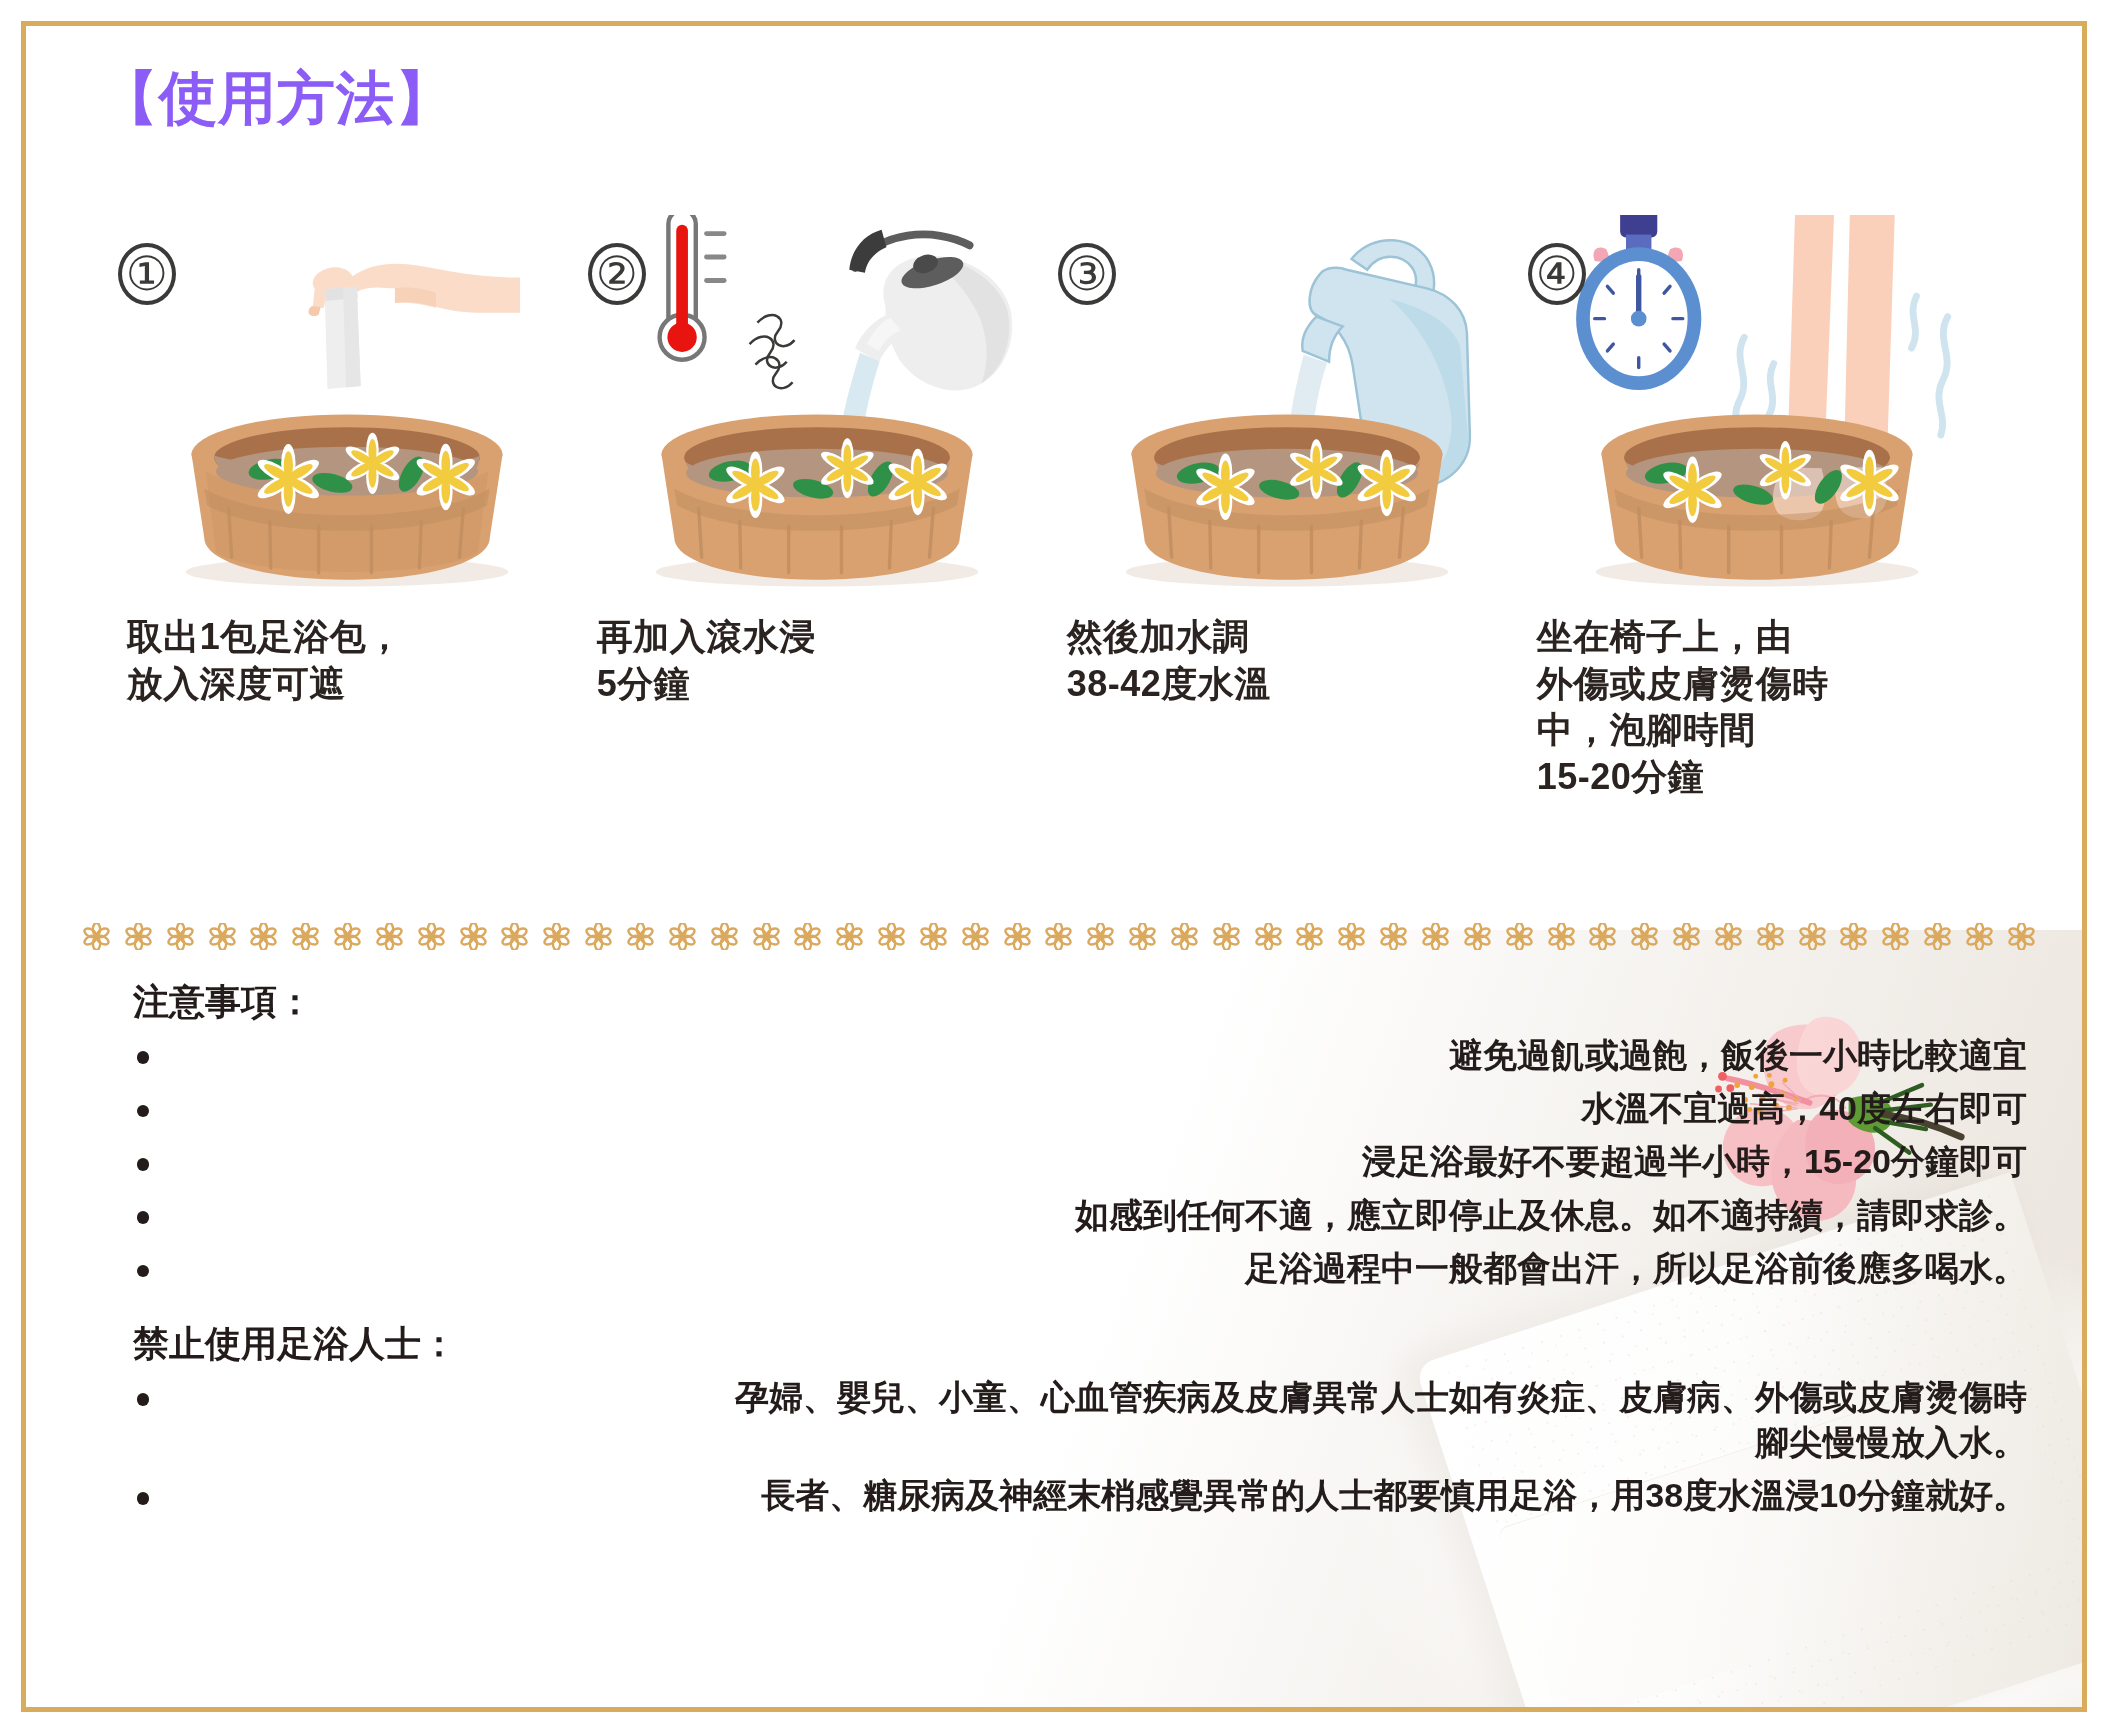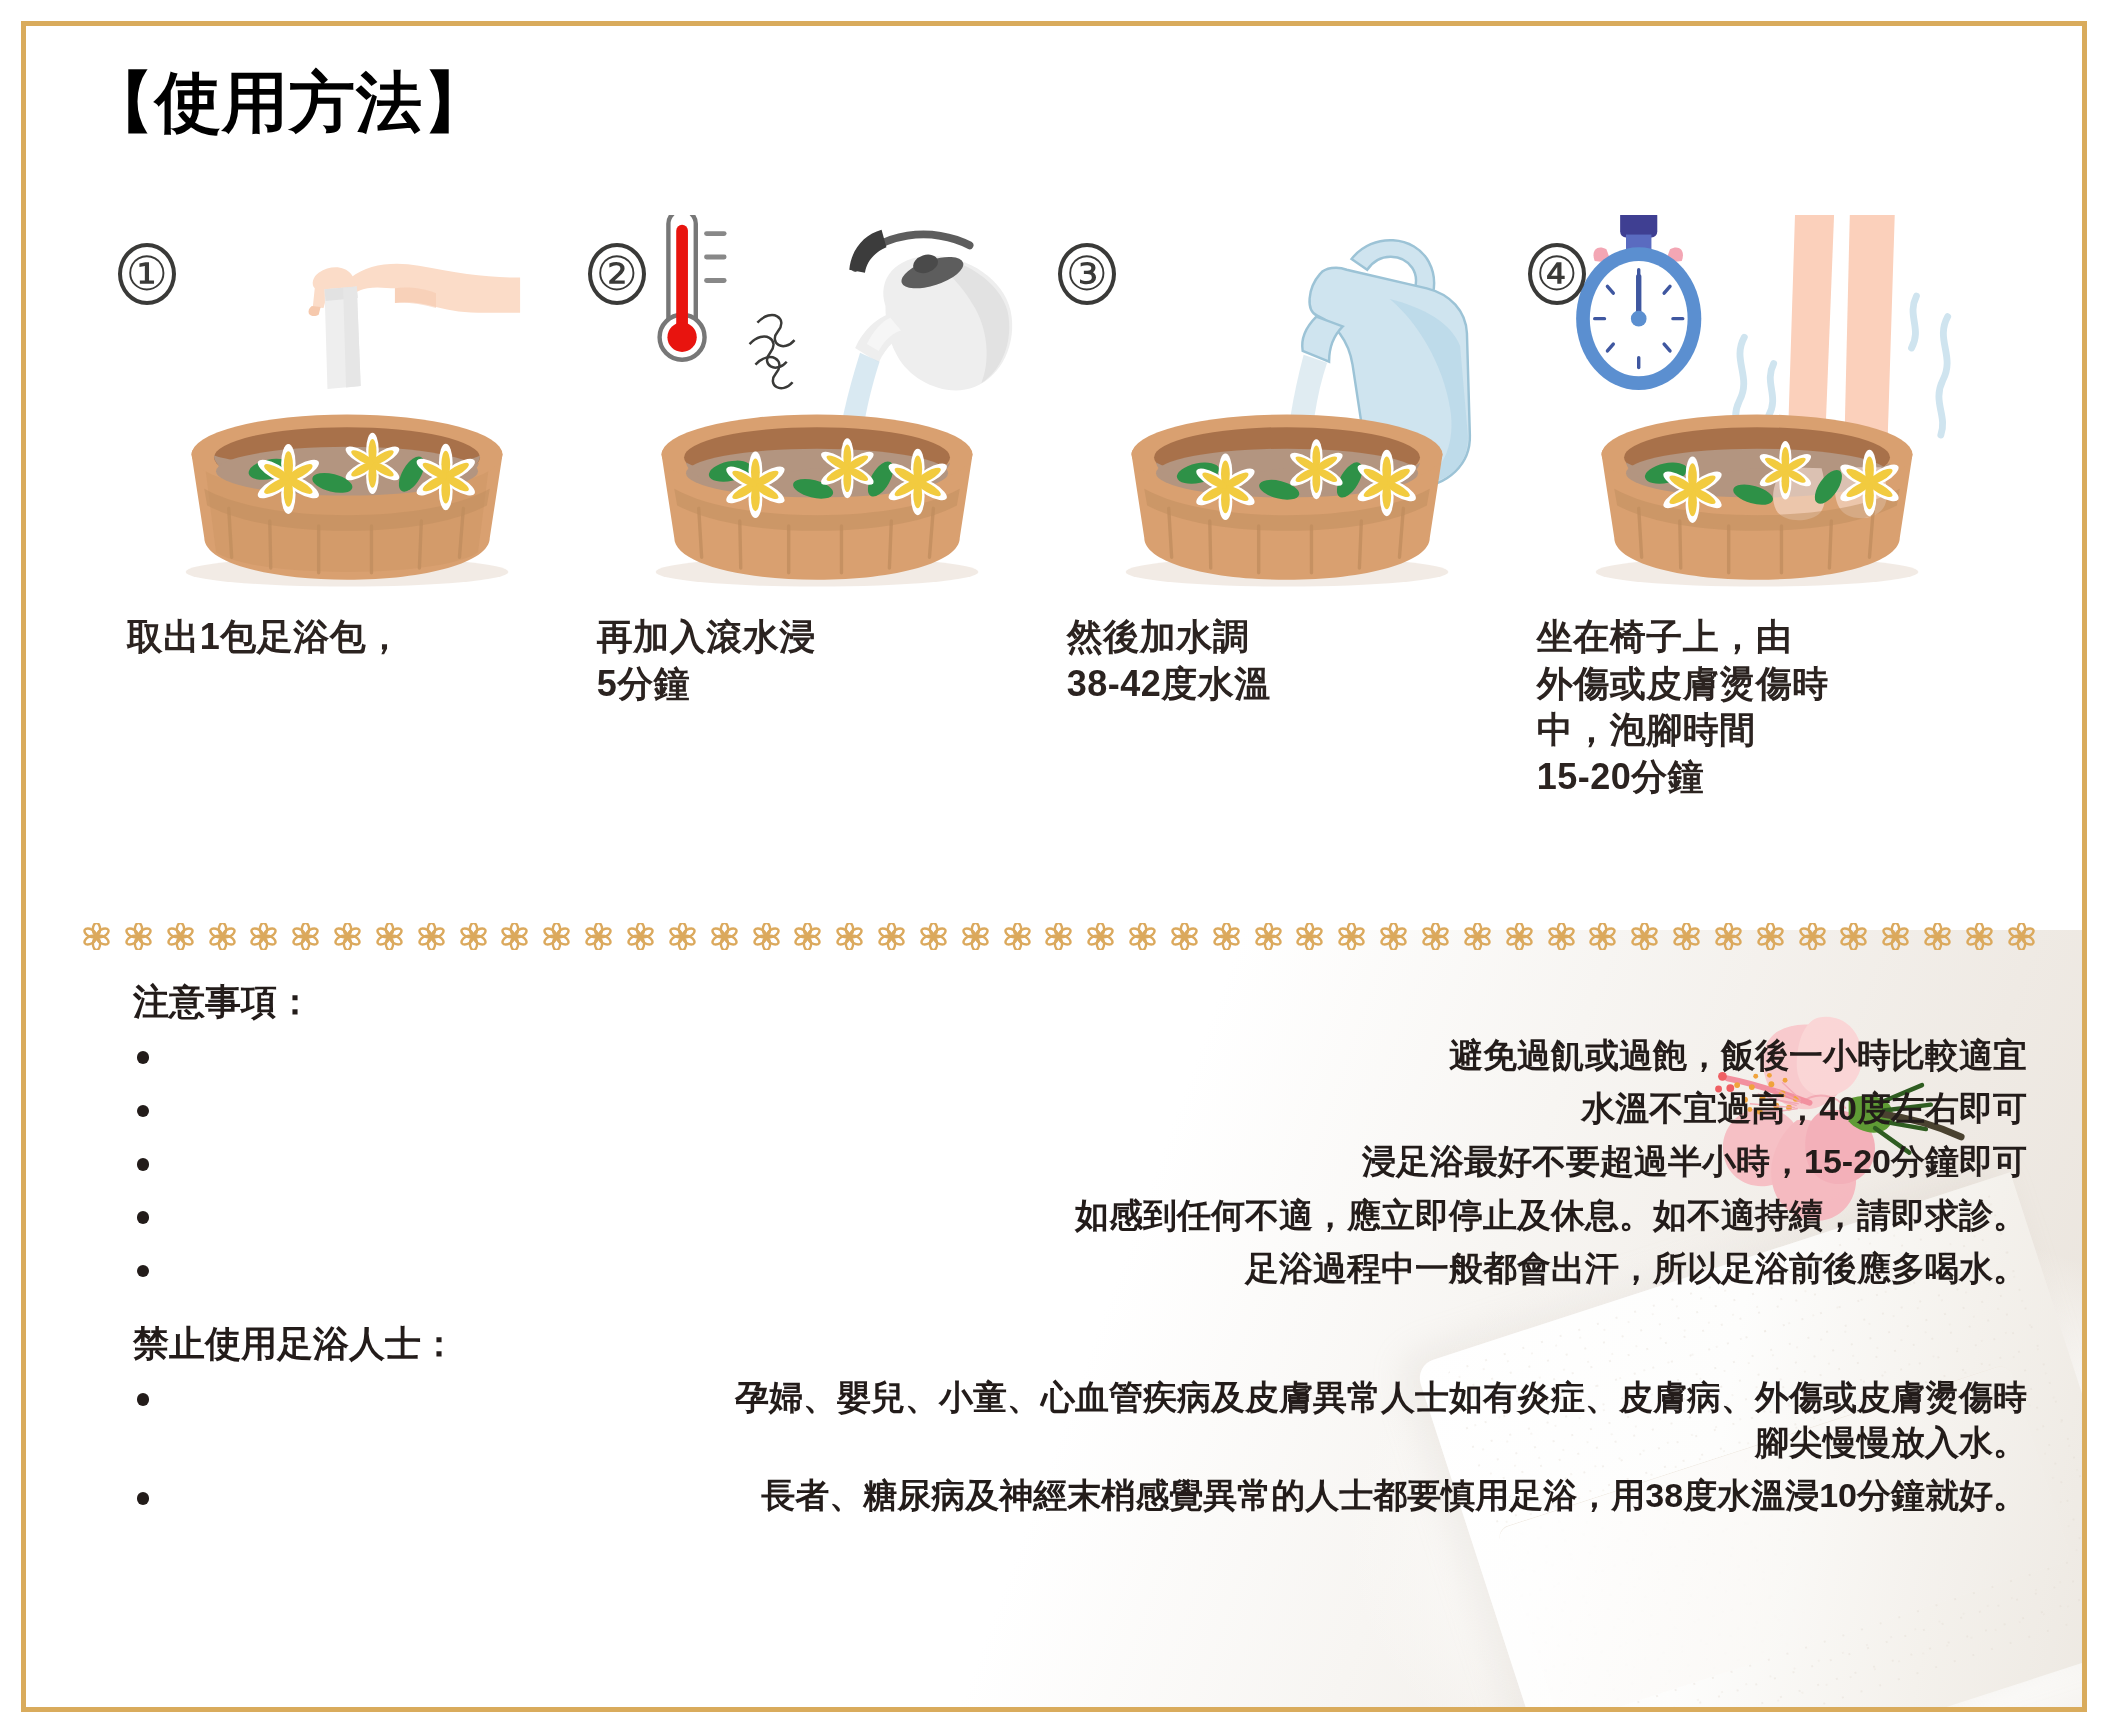--- a/index.html
+++ b/index.html
@@ -52,23 +52,23 @@
       radial-gradient(circle at 5.9px 5.9px, rgba(222,214,204,.55) 1px, transparent 1.5px),
       radial-gradient(circle at 14.7px 13.7px, rgba(228,220,210,.45) 1px, transparent 1.5px);
     background-size:19.6px 19.6px, 25.4px 25.4px;
     opacity:.6;
     border-radius:19.6px;
   }
   
   .hibiscus{position:absolute;left:1654px;top:998px;width:313px;height:274px;}
   
   .title{
-    position:absolute;left:88px;top:69px;
-    font-size:66px;line-height:1;font-weight:700;
-    color:#000000;letter-spacing:1px;
+    position:absolute;left:100px;top:69px;
+    font-size:58px;line-height:1;font-weight:700;
+    color:#8b5cf6;letter-spacing:1px;
     white-space:nowrap;
   }
   
   .steps{
     position:absolute;left:113px;top:215px;width:1884px;
     display:flex;gap:0;
   }
   .step{position:relative;width:470px;}
   .step-art{position:relative;height:396px;width:470px;}
   .step-badge{
@@ -348,20 +348,21 @@
                       <ellipse rx="9" ry="28" cy="-26"></ellipse>
                     </g>
                   </g>
               </g>
             </g>
           </g>
         </svg>
       </div>
       <div class="step-caption">
         <span class="plain">取出1包足浴包，</span>
+        <span class="justified" style="display:block">放入深度可遮</span>
       </div>
     </div>
 
     <div class="step">
       <div class="step-art">
         <div class="step-badge">②</div>
         <svg width="470" height="396" viewBox="0 0 960 810">
 
           <g>
             <rect x="174" y="-10" width="56" height="250" rx="28" fill="#ffffff" stroke="#777" stroke-width="9"></rect>

